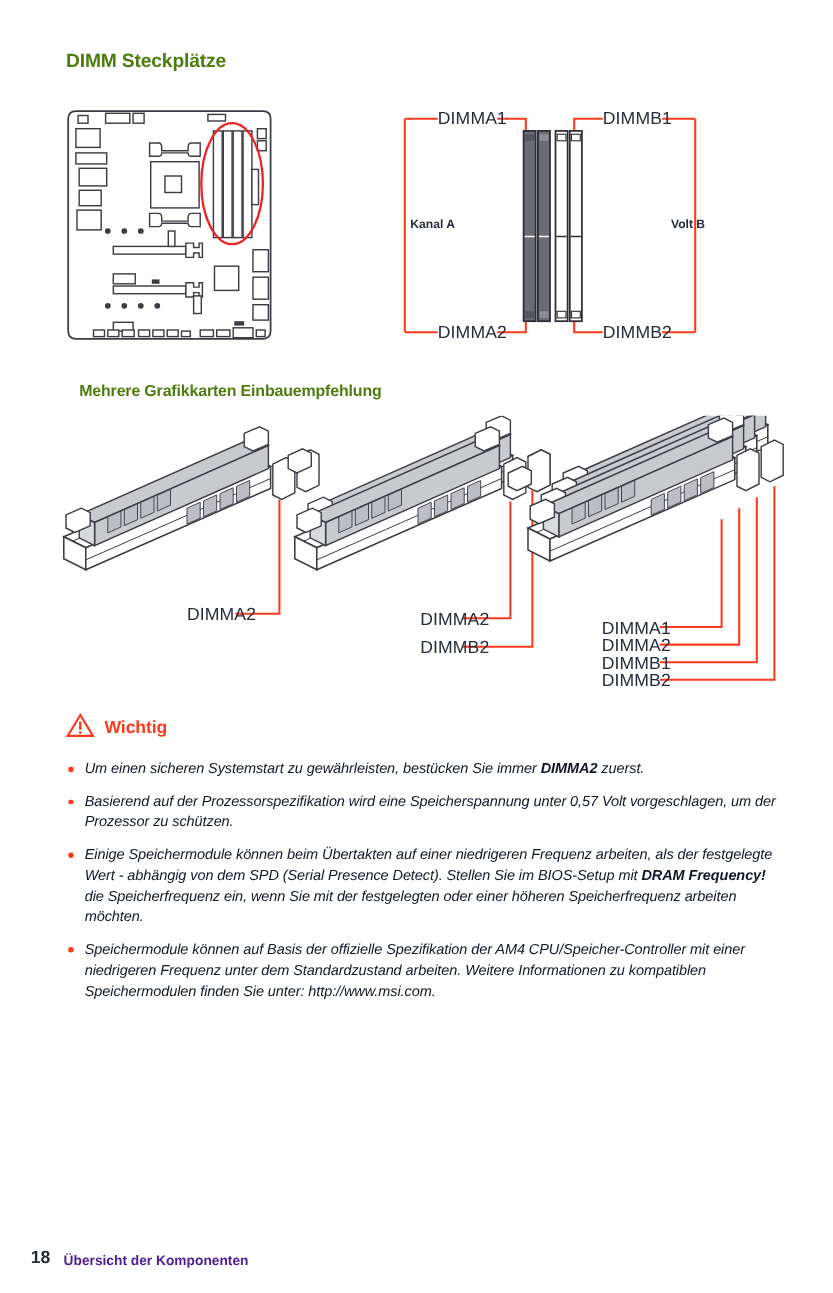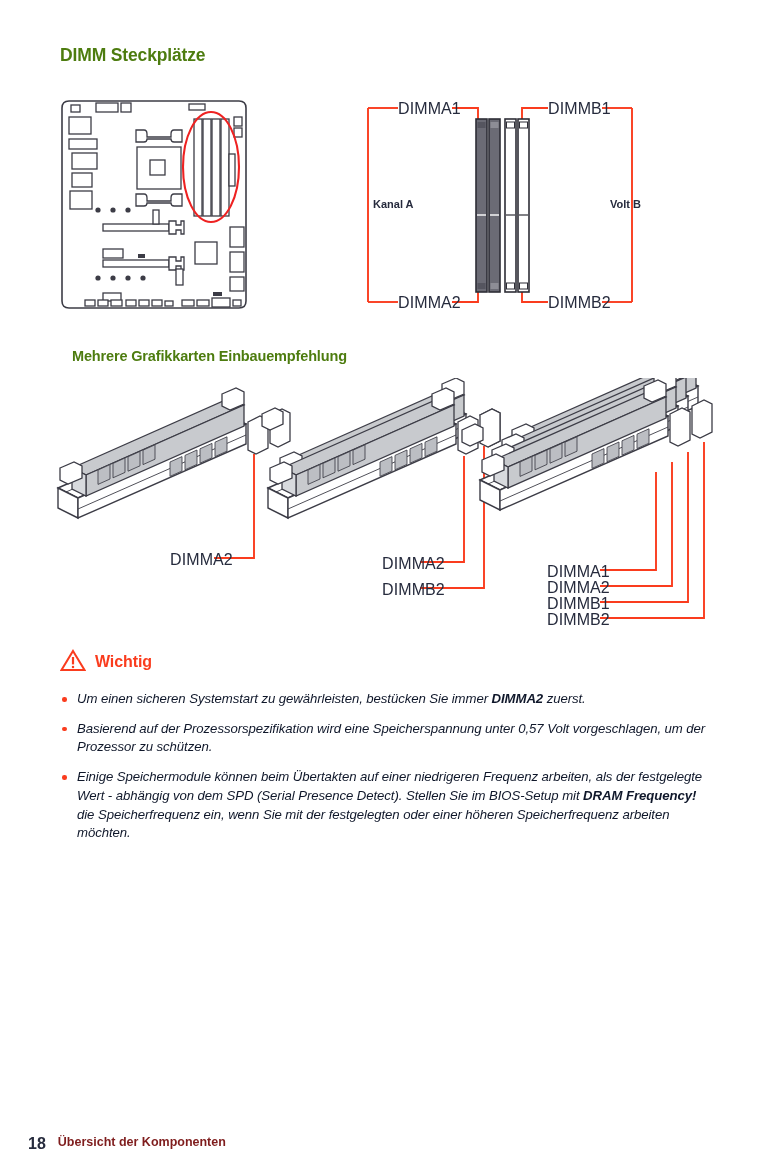--- a/index.html
+++ b/index.html
@@ -127,32 +127,32 @@
     font-weight: bold;
     font-style: italic;
   }
 
   
   #footer {
     position: absolute;
     left: 28px;
     bottom: 22px;
     display: flex;
-    align-items: flex-start;
+    align-items: flex-end;
     gap: 12px;
   }
   #footer .pg-num {
     font-size: 16px;
     font-weight: bold;
     color: #262b3d;
   }
   #footer .pg-title {
     font-size: 12.5px;
     font-weight: bold;
-    color: #7f1d1d;
+    color: #4c1d95;
   }
 </style>
 </head>
 <body>
 
 <div class="page">
 
   <div class="h-section" id="heading-dimm">DIMM Steckplätze</div>
 
   <div id="mb-figure">
@@ -403,20 +403,21 @@
           <rect x="11.9" y="8" width="2.2" height="7.4" fill="#fa3c1e"></rect>
           <circle cx="13" cy="18" r="1.25" fill="#fa3c1e"></circle>
         </svg>
       </span>
       <span class="warn-title">Wichtig</span>
     </div>
     <ul class="notes">
         <li>Um einen sicheren Systemstart zu gewährleisten, bestücken Sie immer <b>DIMMA2</b> zuerst.</li>
         <li>Basierend auf der Prozessorspezifikation wird eine Speicherspannung unter 0,57 Volt vorgeschlagen, um der Prozessor zu schützen.</li>
         <li>Einige Speichermodule können beim Übertakten auf einer niedrigeren Frequenz arbeiten, als der festgelegte Wert - abhängig von dem SPD (Serial Presence Detect). Stellen Sie im BIOS-Setup mit <b>DRAM Frequency!</b> die Speicherfrequenz ein, wenn Sie mit der festgelegten oder einer höheren Speicherfrequenz arbeiten möchten.</li>
+        <li>Speichermodule können auf Basis der offizielle Spezifikation der AM4 CPU/Speicher-Controller mit einer niedrigeren Frequenz unter dem Standardzustand arbeiten. Weitere Informationen zu kompatiblen Speichermodulen finden Sie unter: http://www.msi.com.</li>
       </ul>
   </div>
 
   <div id="footer">
     <span class="pg-num">18</span>
     <span class="pg-title">Übersicht der Komponenten</span>
   </div>
 
 </div>
 

